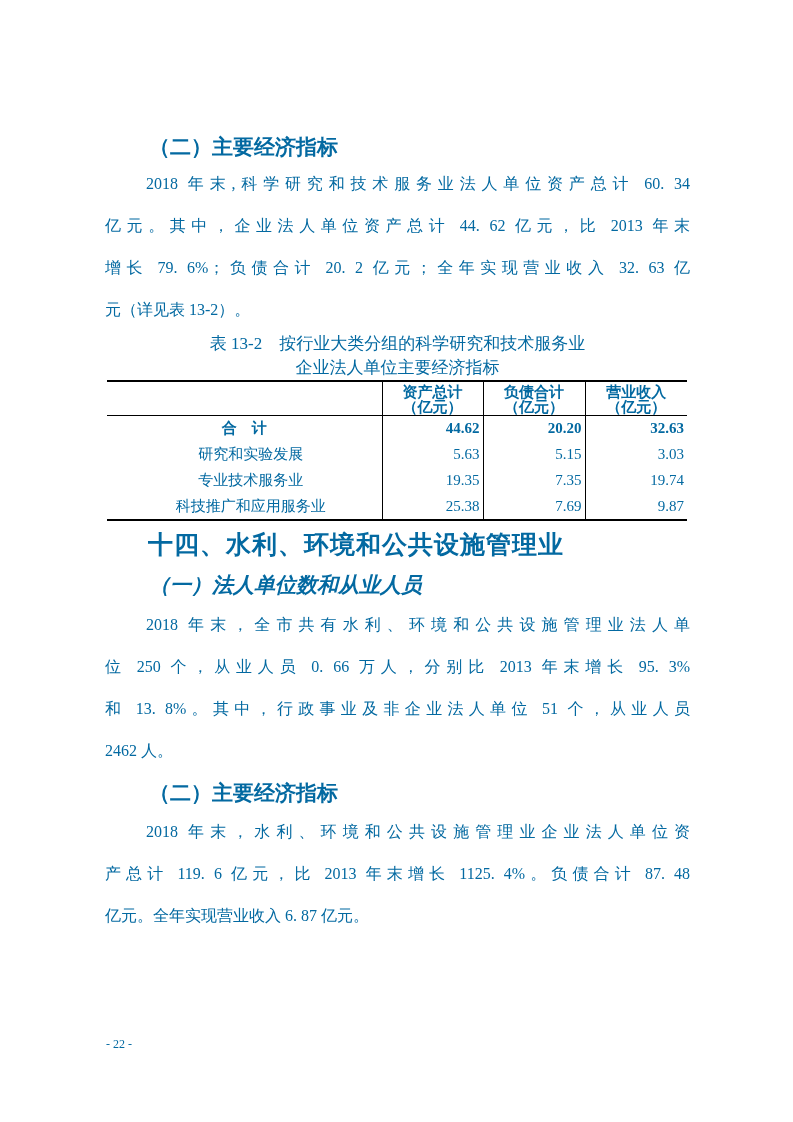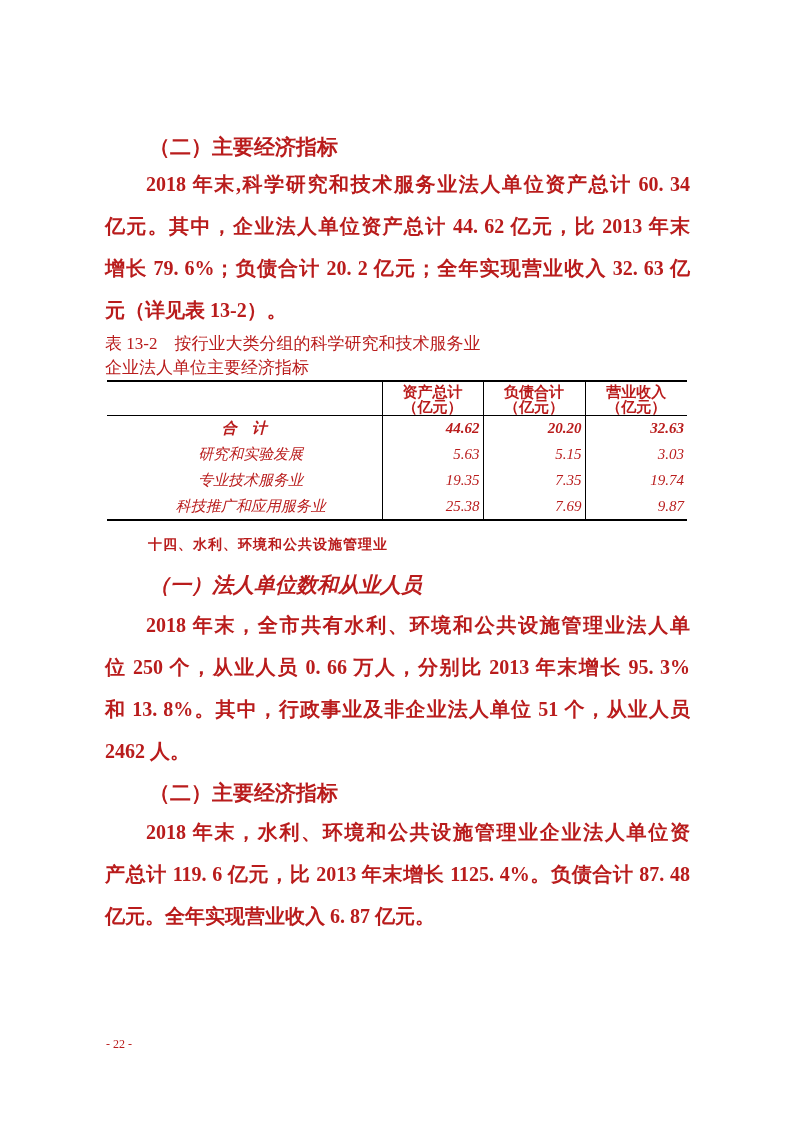--- a/index.html
+++ b/index.html
@@ -1,63 +1,63 @@
 <!DOCTYPE html>
 <html><head>
 <meta charset="utf-8">
 <style>
   html,body { margin:0; padding:0; background:#e8e8e8; }
   .page {
     position:relative; width:793px; height:1122px; margin:0 auto;
-    background:#ffffff; color:#b91c1c;
+    background:#ffffff; color:#0369a1;
     font-family:"Liberation Serif","DejaVu Serif",serif;
     overflow:hidden;
   }
   .content { position:absolute; left:105px; top:133px; width:585px; }
 
   .subhead {
     font-size:21px; font-weight:bold; line-height:28px;
     margin:0; padding-left:44px;
   }
   .section-head {
     font-family:"Liberation Sans","DejaVu Sans",sans-serif;
-    font-size:14px; font-weight:600; line-height:30px;
+    font-size:25px; font-weight:600; line-height:30px;
     margin:8px 0 0 0; padding-left:43px; letter-spacing:1px;
   }
 
   .para { margin:0; }
   .line {
-    font-size:20px; line-height:42px;
-    text-align:justify; text-align-last:justify;font-weight:bold;
+    font-size:16px; line-height:42px;
+    text-align:justify; text-align-last:justify;
   }
   .line.last { text-align:center; text-align-last:left; }
   .line.indent { text-indent:41px; }
 
   #para1 { margin-top:2px; }
   #sub1  { margin-top:12px;font-style:italic; }
   #para2 { margin-top:5px; }
   #sub2  { margin-top:7px; }
   #para3 { margin-top:4px; }
   #para4 { margin-top:0; }
 
-  .caption { margin-top:1px; font-size:17px; line-height:24px; }
+  .caption { margin-top:1px; font-size:17px; line-height:24px; text-align:center; }
 
   .stat-table {
     border-collapse:collapse; table-layout:fixed;
     width:580px; margin:0 0 0 2px;
     border-top:2.5px solid #000; border-bottom:2.5px solid #000;
   }
   .stat-table thead tr { border-bottom:1.5px solid #000; }
   .stat-table th {
     font-family:"Liberation Sans","DejaVu Sans",sans-serif;
     font-size:15px; font-weight:bold; line-height:15px;
     padding:2px 0 1px; vertical-align:middle; text-align:center;
   }
   .stat-table .v { border-left:1.5px solid #000; }
-  .stat-table td { font-size:15px; height:25.75px; padding:0; vertical-align:middle;font-style:italic; }
+  .stat-table td { font-size:15px; height:25.75px; padding:0; vertical-align:middle; }
   .stat-table td.lbl { text-align:center; padding-left:13px; }
   .stat-table tr.total td.lbl { text-align:center; font-weight:bold; padding-left:0; }
   .stat-table td.num { text-align:right; padding-right:3px;padding-left:16px; }
   .stat-table tr.total td.num { font-weight:bold; }
 
   .page-number { position:absolute; left:106px; top:1037px; font-size:12px; }
 </style>
 </head>
 <body>
 

